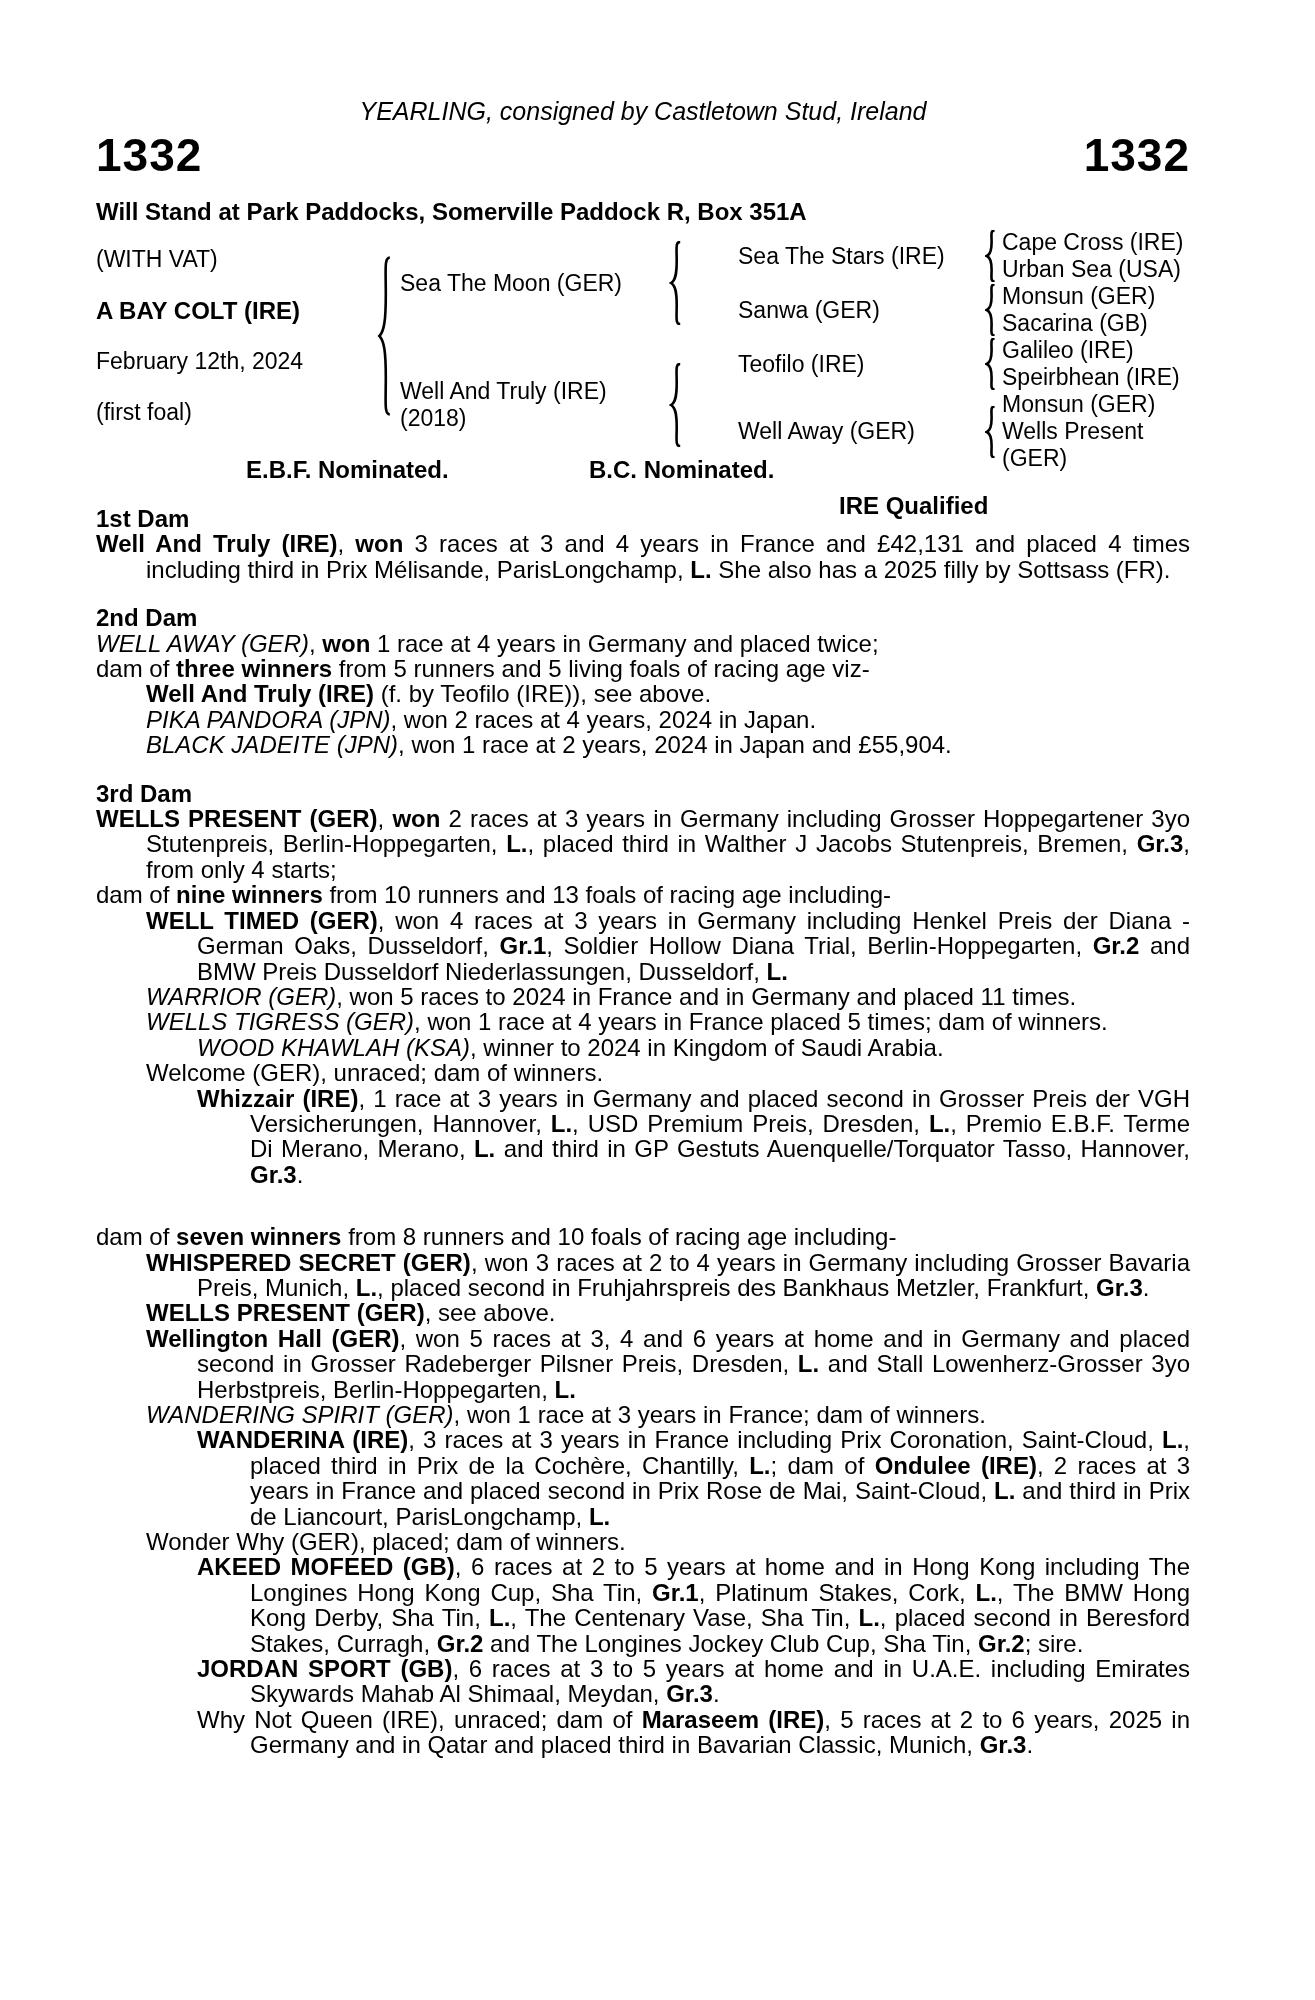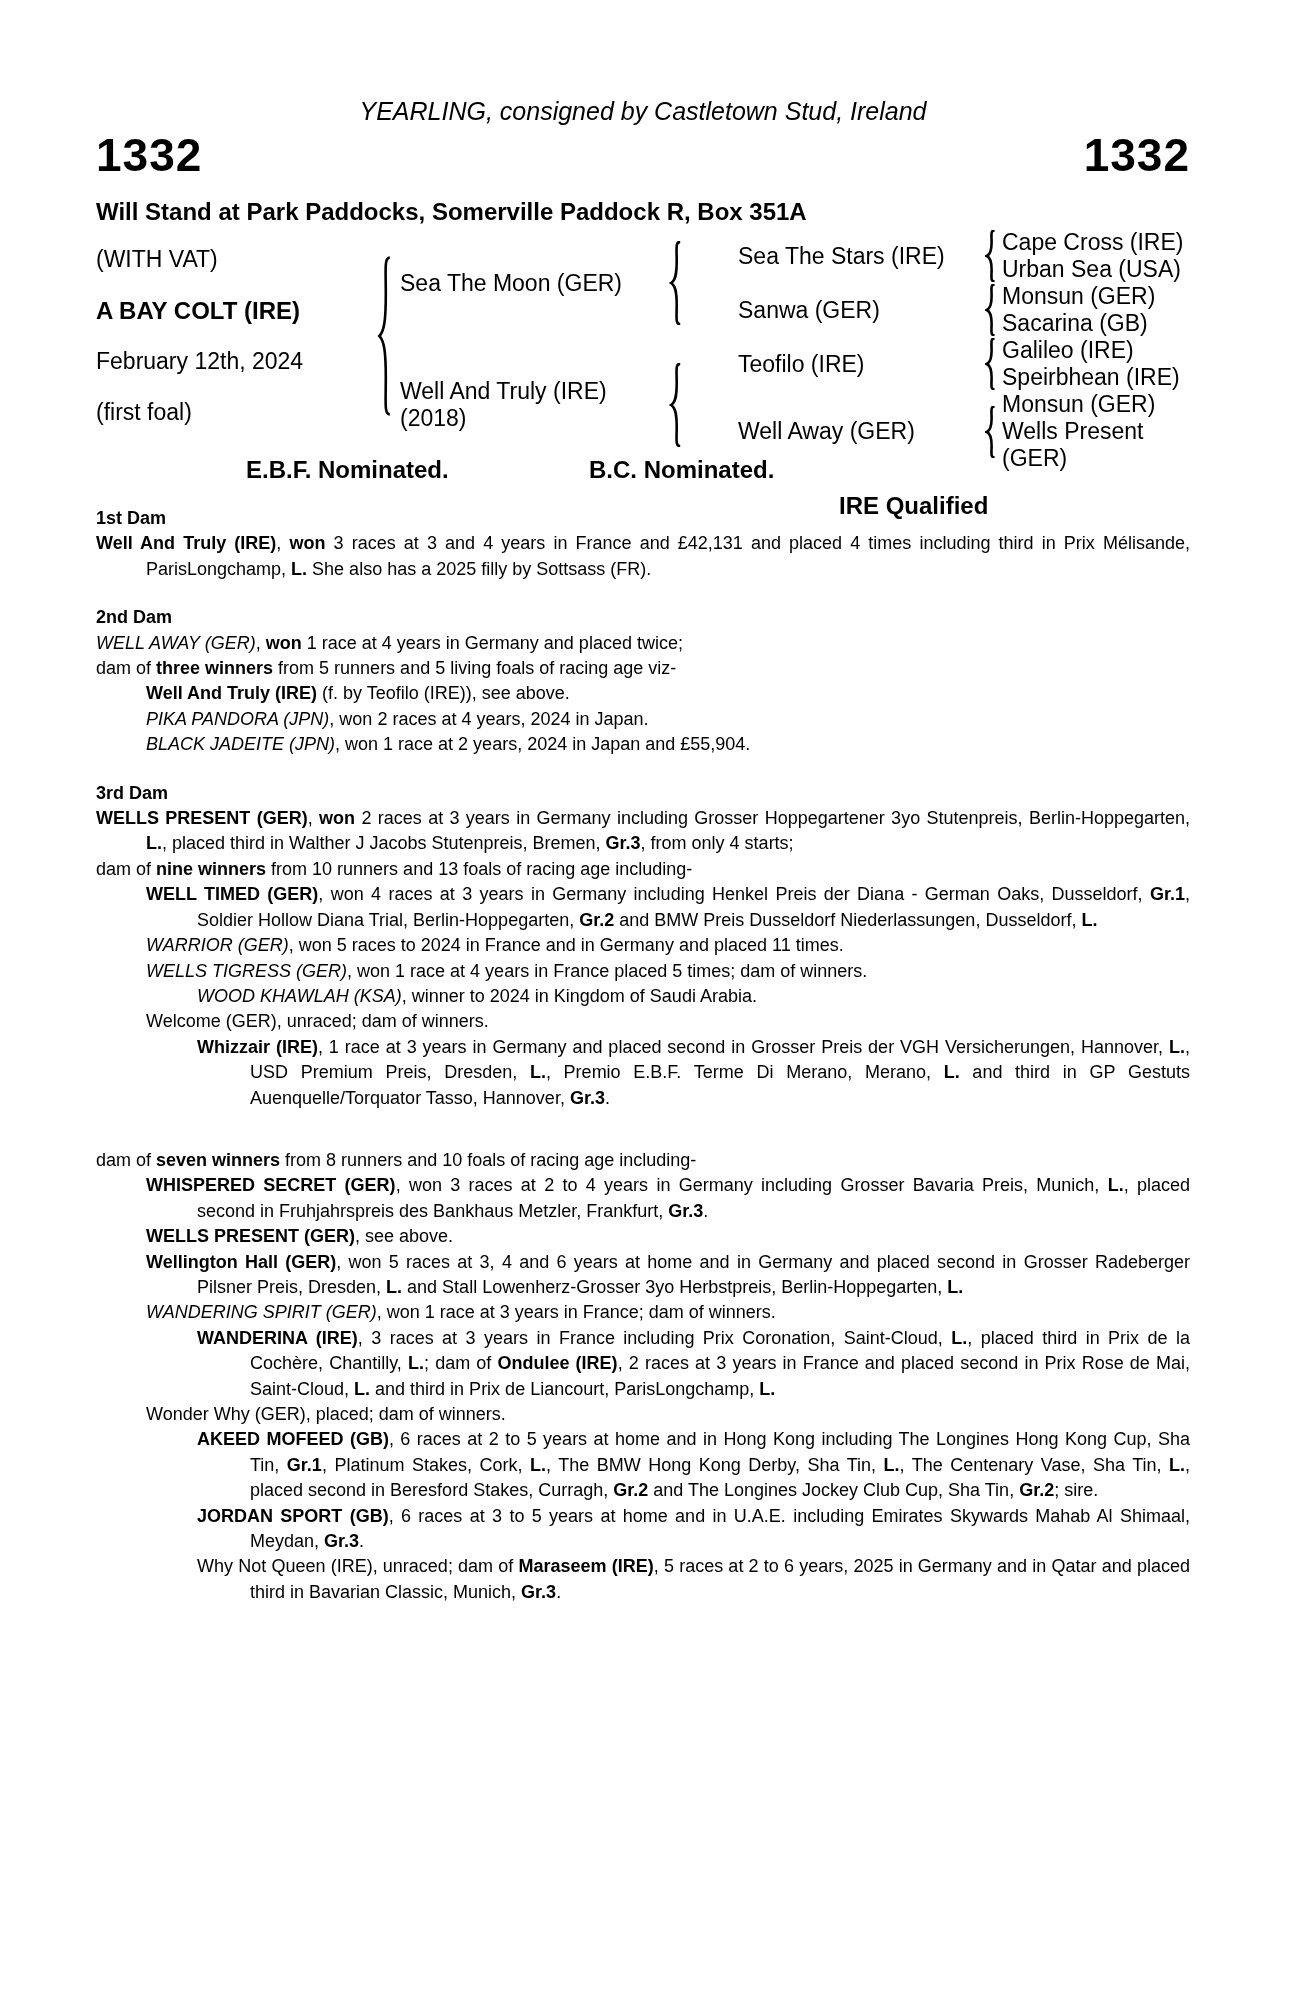--- a/index.html
+++ b/index.html
@@ -38,21 +38,21 @@
   .g4line { flex:1; display:flex; align-items:center; }
 
   
   .nom-row { position:relative; height:27px; margin-top:13px;
              font-weight:bold; font-size:24px; line-height:27px; }
   .nom-a { position:absolute; left:150px; }
   .nom-b { position:absolute; left:493px; }
   .nom-c { position:absolute; left:743px;margin-top:36px; }
 
   
-  .body-text { font-size:18px; line-height:25.4px; }
+  .body-text { font-size:24px; line-height:25.4px; }
   .section { margin-top:23px; }
   .section.gap { margin-top:37px; }
   .sec-heading { font-weight:bold; }
   .para { text-align:justify; }
   .ind0 { padding-left:50px;  text-indent:-50px; }
   .ind1 { padding-left:101px; text-indent:-51px; }
   .ind2 { padding-left:154px; text-indent:-53px; }
   .r-b { font-weight:bold; }
   .r-i { font-style:italic; }
 </style>

